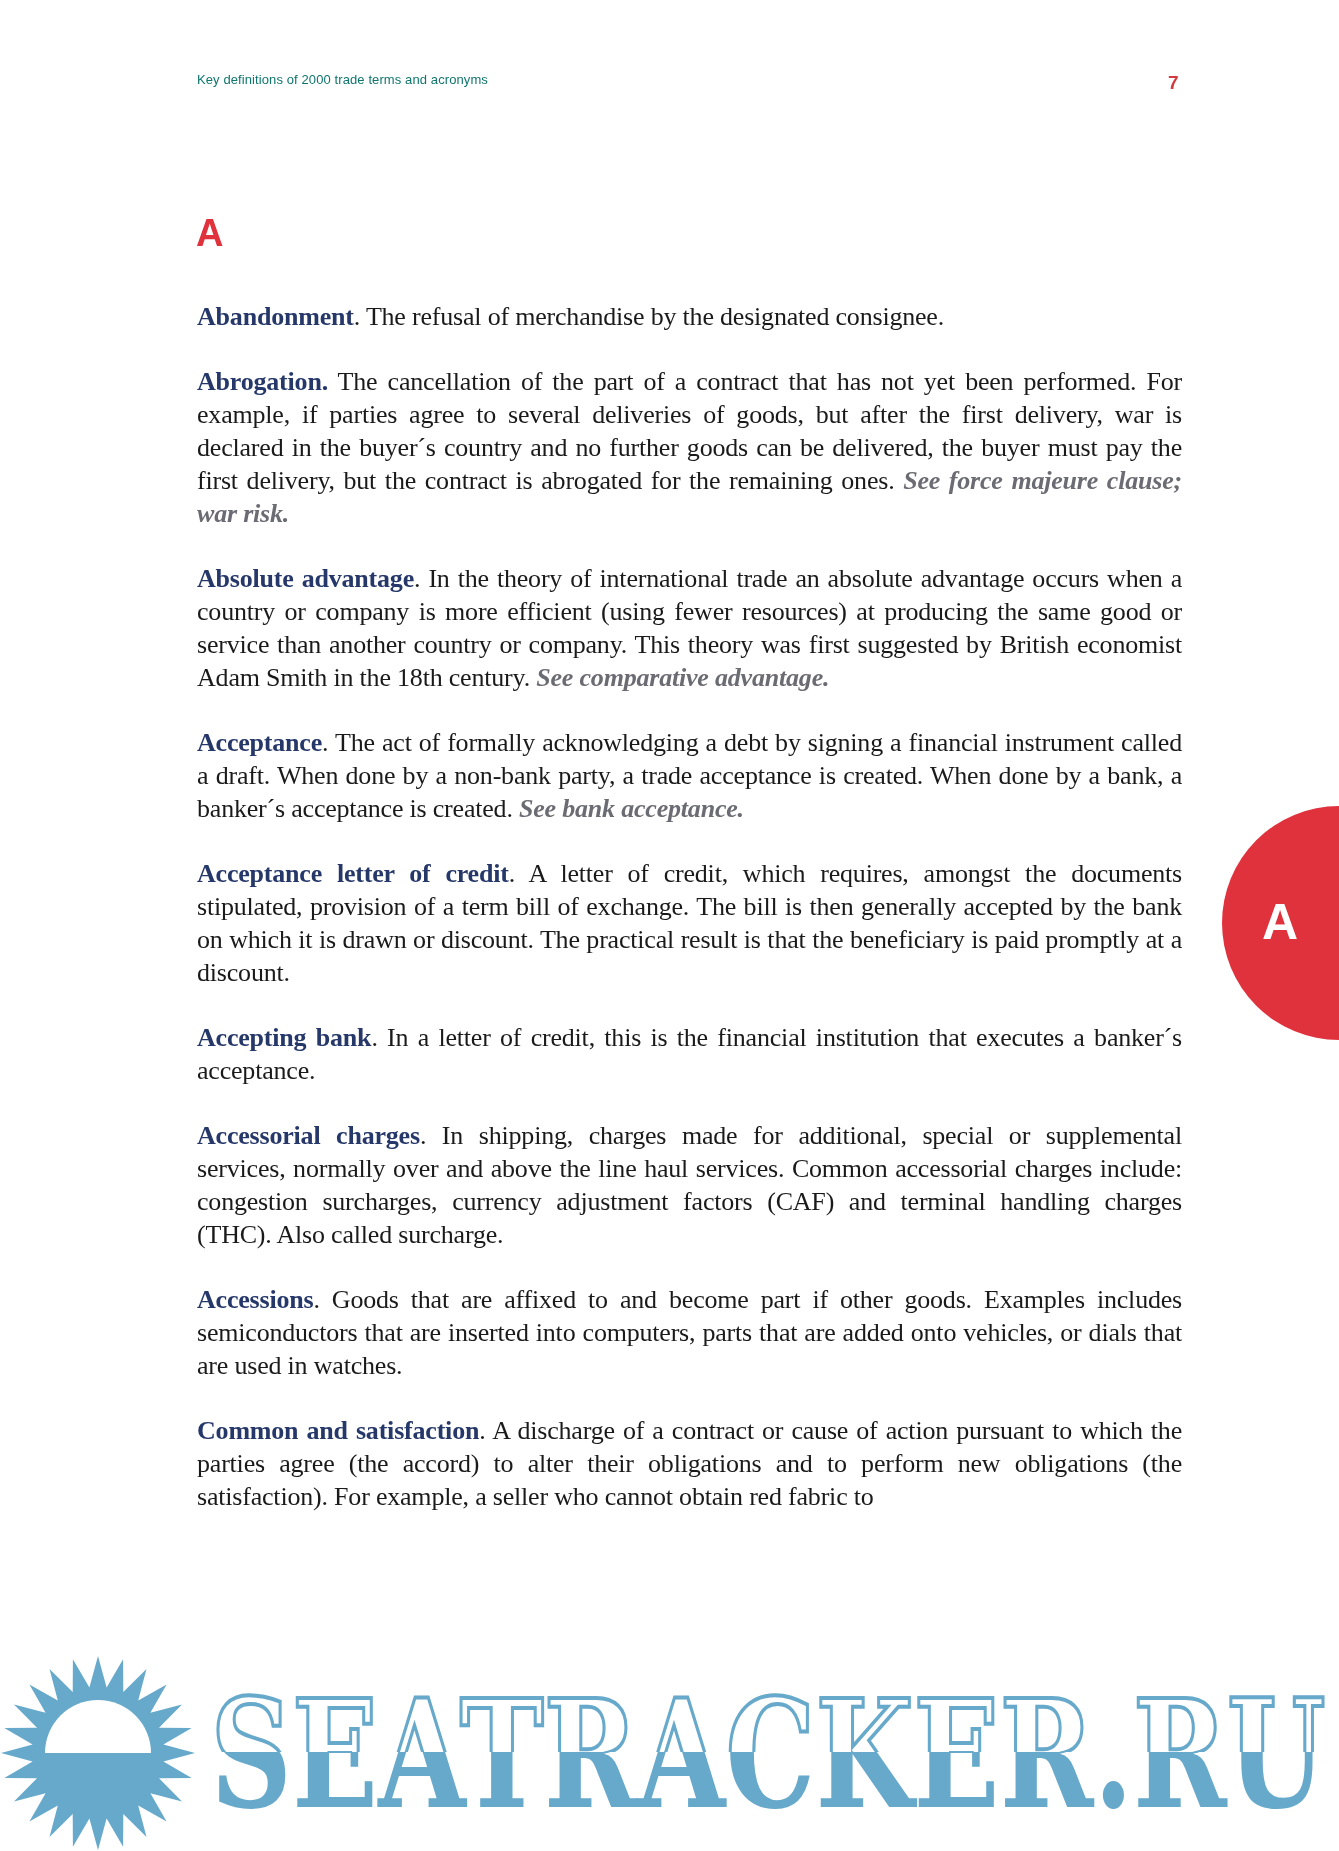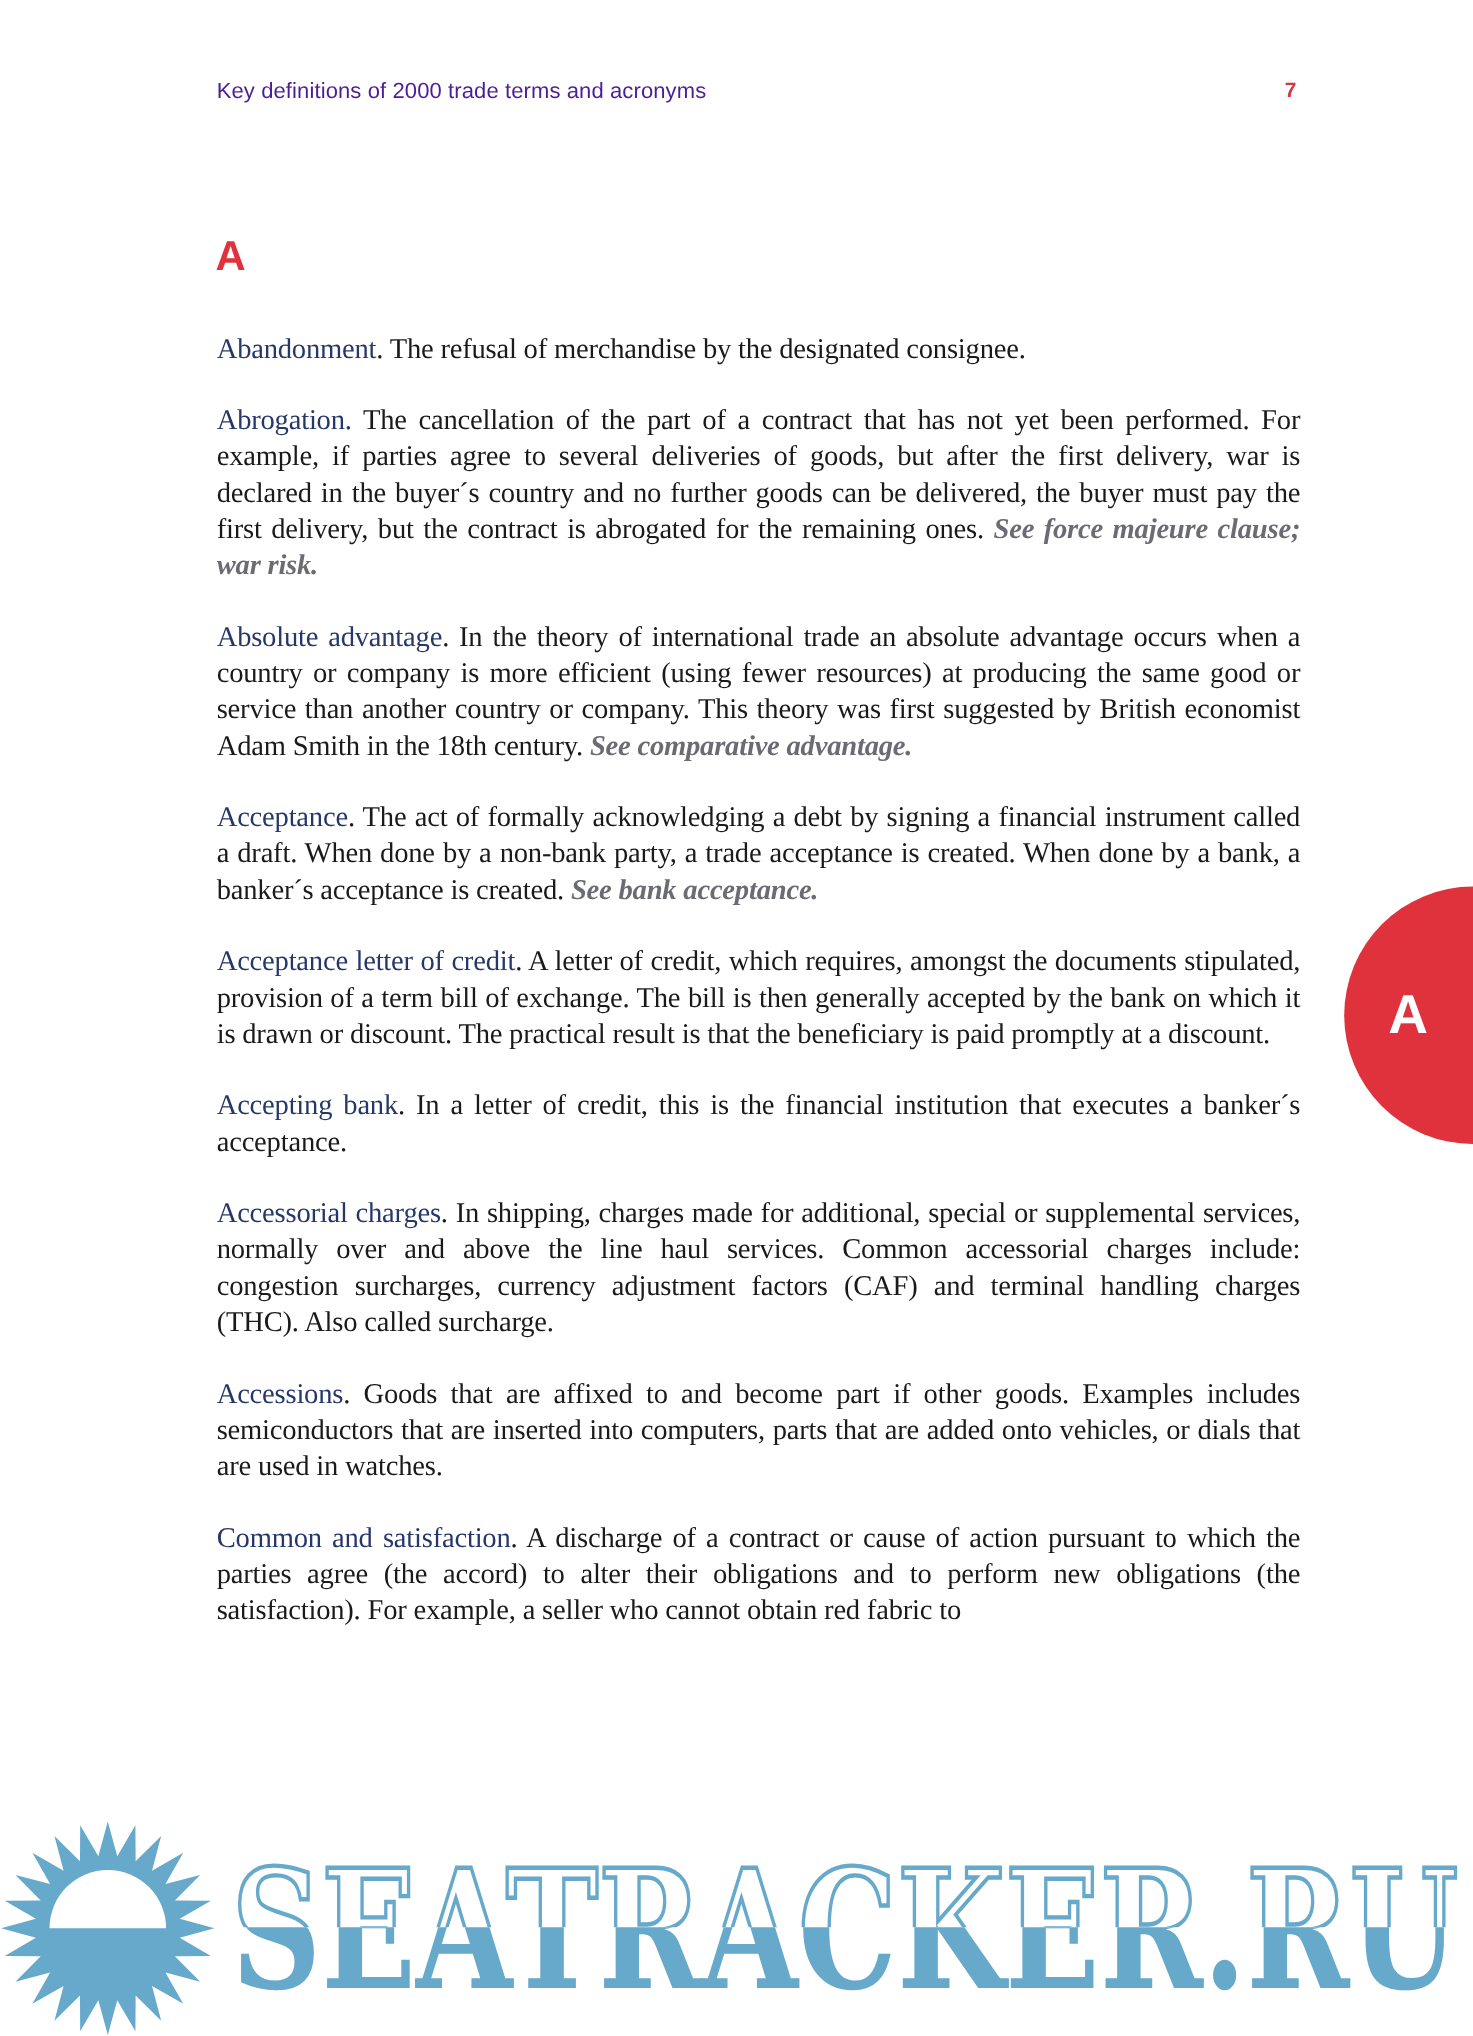--- a/index.html
+++ b/index.html
@@ -4,41 +4,41 @@
 <style>
   html, body { margin: 0; padding: 0; }
   body {
     width: 1339px; height: 1851px; position: relative; overflow: hidden;
     background: #ffffff;
     font-family: "Liberation Serif", "DejaVu Serif", serif;
   }
   .running-head {
     position: absolute; left: 197px; top: 72px;
     font-family: "Liberation Sans", "DejaVu Sans", sans-serif;
-    font-size: 20px; color: #4c1d95; letter-spacing: 0.1px;
+    font-size: 13px; color: #0f766e; letter-spacing: 0.1px;
   }
   .page-num {
     position: absolute; left: 1168px; top: 72px;
     font-family: "Liberation Sans", "DejaVu Sans", sans-serif;
     font-size: 19px; font-weight: bold; color: #d23a3f;
   }
   .section-letter {
     position: absolute; left: 196px; top: 212px;
     font-family: "Liberation Sans", "DejaVu Sans", sans-serif;
     font-size: 38px; font-weight: bold; color: #e0323d;
   }
   .entries {
     position: absolute; left: 197px; top: 300px; width: 985px;
   }
   .entry {
     font-size: 26px; line-height: 33px; color: #1a1a1a;
     text-align: justify; margin: 0 0 32px 0;
     letter-spacing: -0.2px;
   }
-  .term { font-weight: normal; color: #26386a; }
+  .term { font-weight: bold; color: #26386a; }
   .see { font-weight: bold; font-style: italic; color: #6b6b73; }
   .thumb-tab {
     position: absolute; left: 1222px; top: 806px;
     width: 234px; height: 234px; border-radius: 50%;
     background: #e0323d;
   }
   .thumb-letter {
     position: absolute; left: 1230px; top: 893px; width: 100px; text-align: center;
     font-family: "Liberation Sans", "DejaVu Sans", sans-serif;
     font-size: 50px; font-weight: bold; color: #ffffff;

